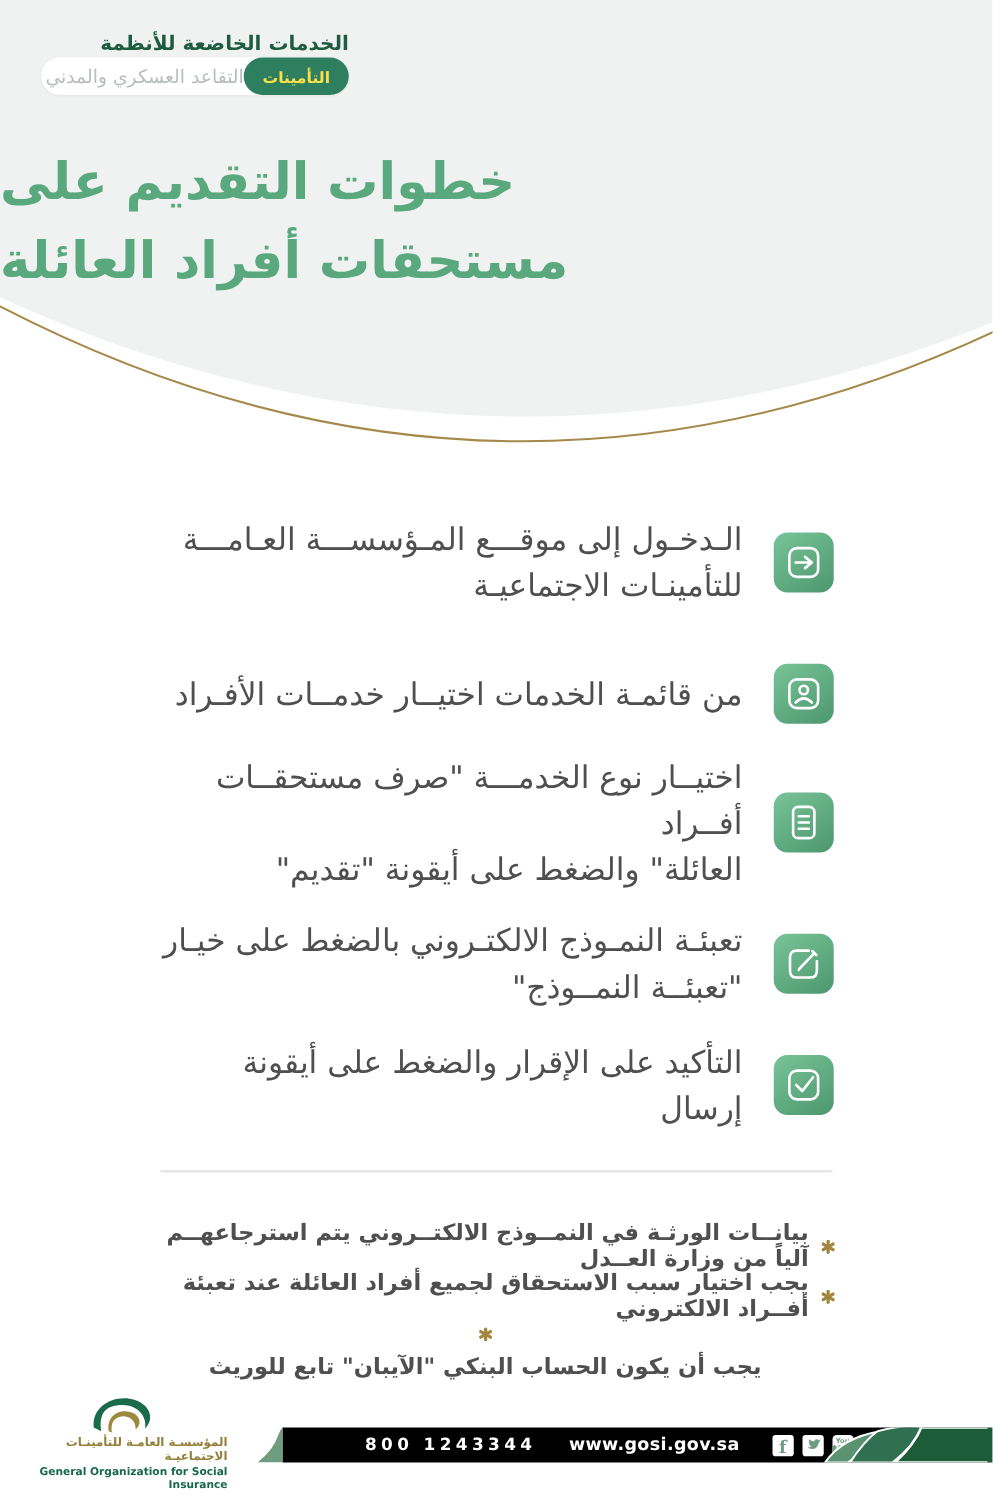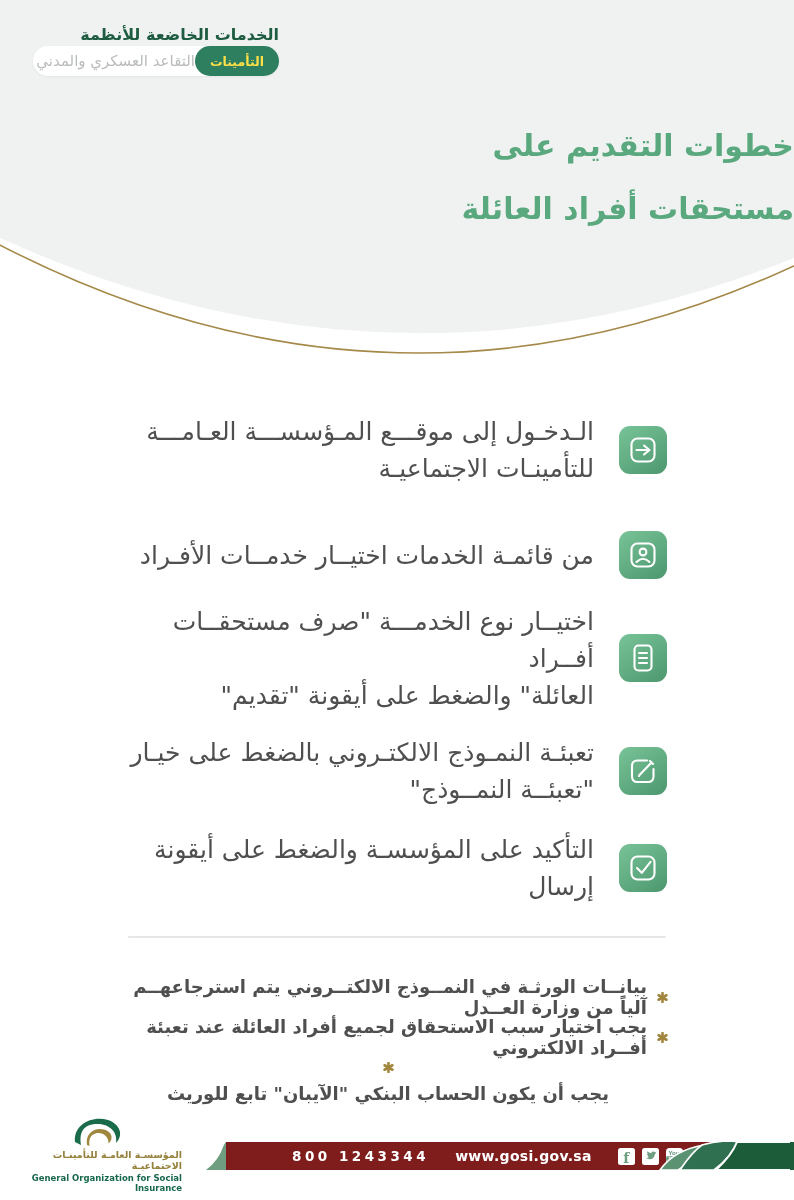--- a/index.html
+++ b/index.html
@@ -30,22 +30,22 @@
     color:#fde047; font-size:12.5px; font-weight:bold;
     display:flex; align-items:center; justify-content:center;
     flex-shrink:0;
   }
   .toggle-inactive {
     flex:1; text-align:right; color:#b9bcbc; font-size:15px;
   }
   
   .main-title {
     position:absolute; top:114px; left:0; width:794px;
-    text-align:right; color:#5aa87e; font-weight:bold;
-    font-size:30px; line-height:63px;
+    text-align:left; color:#5aa87e; font-weight:bold;
+    font-size:41px; line-height:63px;
   }
   
   .step-row {
     position:absolute; right:127px; width:545px;
     display:flex; align-items:center; gap:25px;
   }
   .step-icon {
     width:48px; height:48px; flex-shrink:0; border-radius:11px;
     background:linear-gradient(145deg,#79c399 0%,#4c976d 100%);
     display:flex; align-items:center; justify-content:center;
@@ -74,21 +74,21 @@
   .note-text { text-align:right; color:#4f4f4f; font-size:18px; font-weight:bold; }
   
   .footer-logo {
     position:absolute; left:12px; top:1114px; width:170px; text-align:right;
   }
   .footer-logo .logo-mark { display:block; margin:0 auto; }
   .org-ar { font-size:9.5px; color:#94803a; font-weight:bold; margin-top:1px; }
   .org-en { font-size:8.5px; color:#17684a; font-weight:bold; margin-top:2px; }
   .footer-bar {
     position:absolute; left:226px; right:0; top:1142px; height:28px;
-    background:#7f1d1d;
+    background:#000000;
   }
   .bar-tip { position:absolute; left:-20px; top:0; }
   .bar-content {
     position:absolute; inset:0; direction:ltr;
     display:flex; align-items:center; padding-left:66px; gap:26px;
     color:#ffffff;
   }
   .bar-phone { font-size:13.5px; font-weight:bold; letter-spacing:3.5px; white-space:nowrap; }
   .bar-site  { font-size:14px;  font-weight:bold; letter-spacing:0.3px; white-space:nowrap; }
   .bar-social { display:flex; align-items:center; gap:7px; }
@@ -179,21 +179,21 @@
 </div>
 
 <div class="step-row row5">
   <div class="step-icon">
     <svg width="48" height="48" viewBox="0 0 48 48" fill="none" stroke="#ffffff" stroke-width="2.1" stroke-linecap="round" stroke-linejoin="round">
       <rect x="12.5" y="12.5" width="23" height="23" rx="6"></rect>
       <path d="M18,24 L22.8,28.8 L31.5,17.8"></path>
     </svg>
   </div>
   <div class="step-text">
-    <div>التأكيد على المؤسسـة والضغط على أيقونة إرسال</div>
+    <div>التأكيد على الإقرار والضغط على أيقونة إرسال</div>
   </div>
 </div>
 
 <div class="divider"></div>
 
 <div class="note-row note1">
   <svg class="note-bullet" viewBox="0 0 11 11">
     <g stroke="#a3863e" stroke-width="2.6" stroke-linecap="round">
       <line x1="5.5" y1="1" x2="5.5" y2="10"></line>
       <line x1="1.6" y1="3.25" x2="9.4" y2="7.75"></line>

